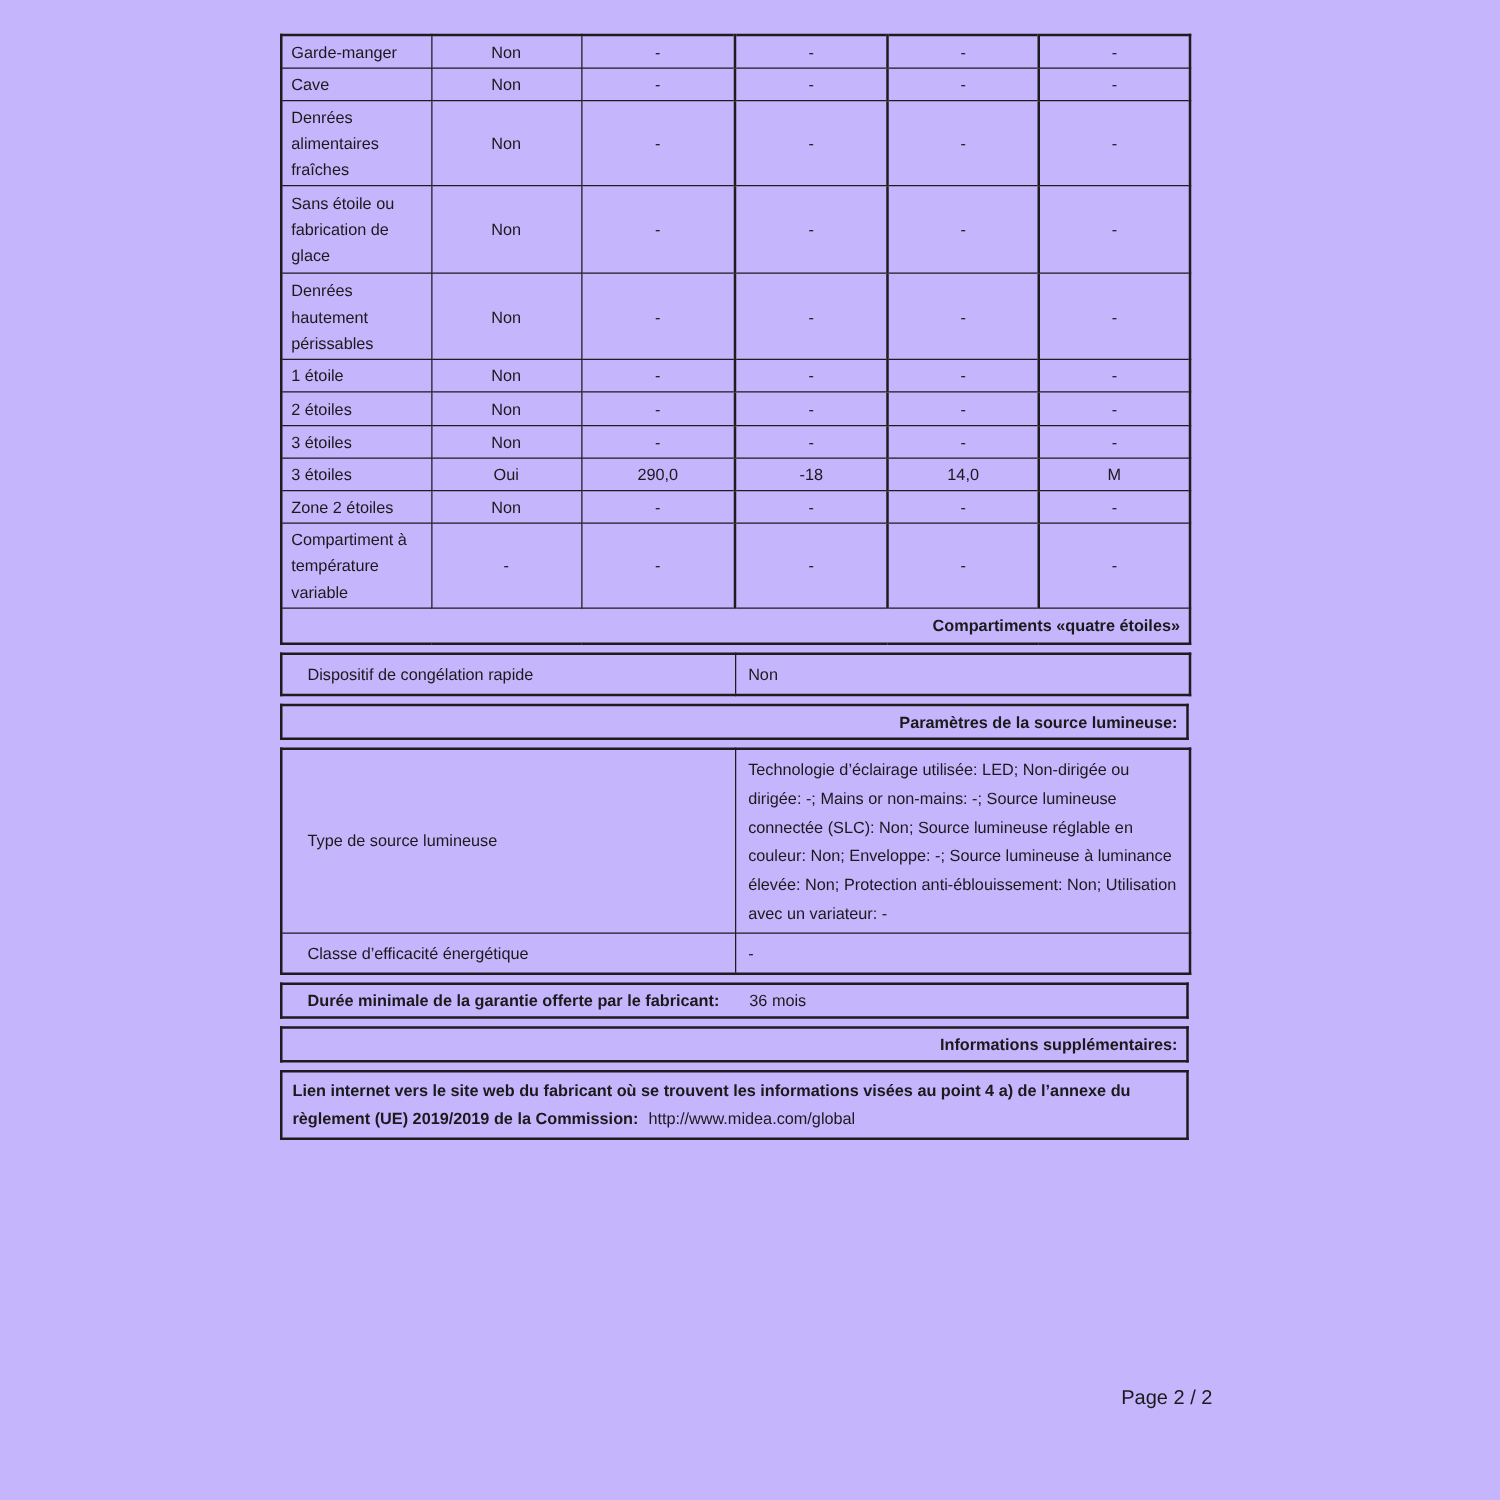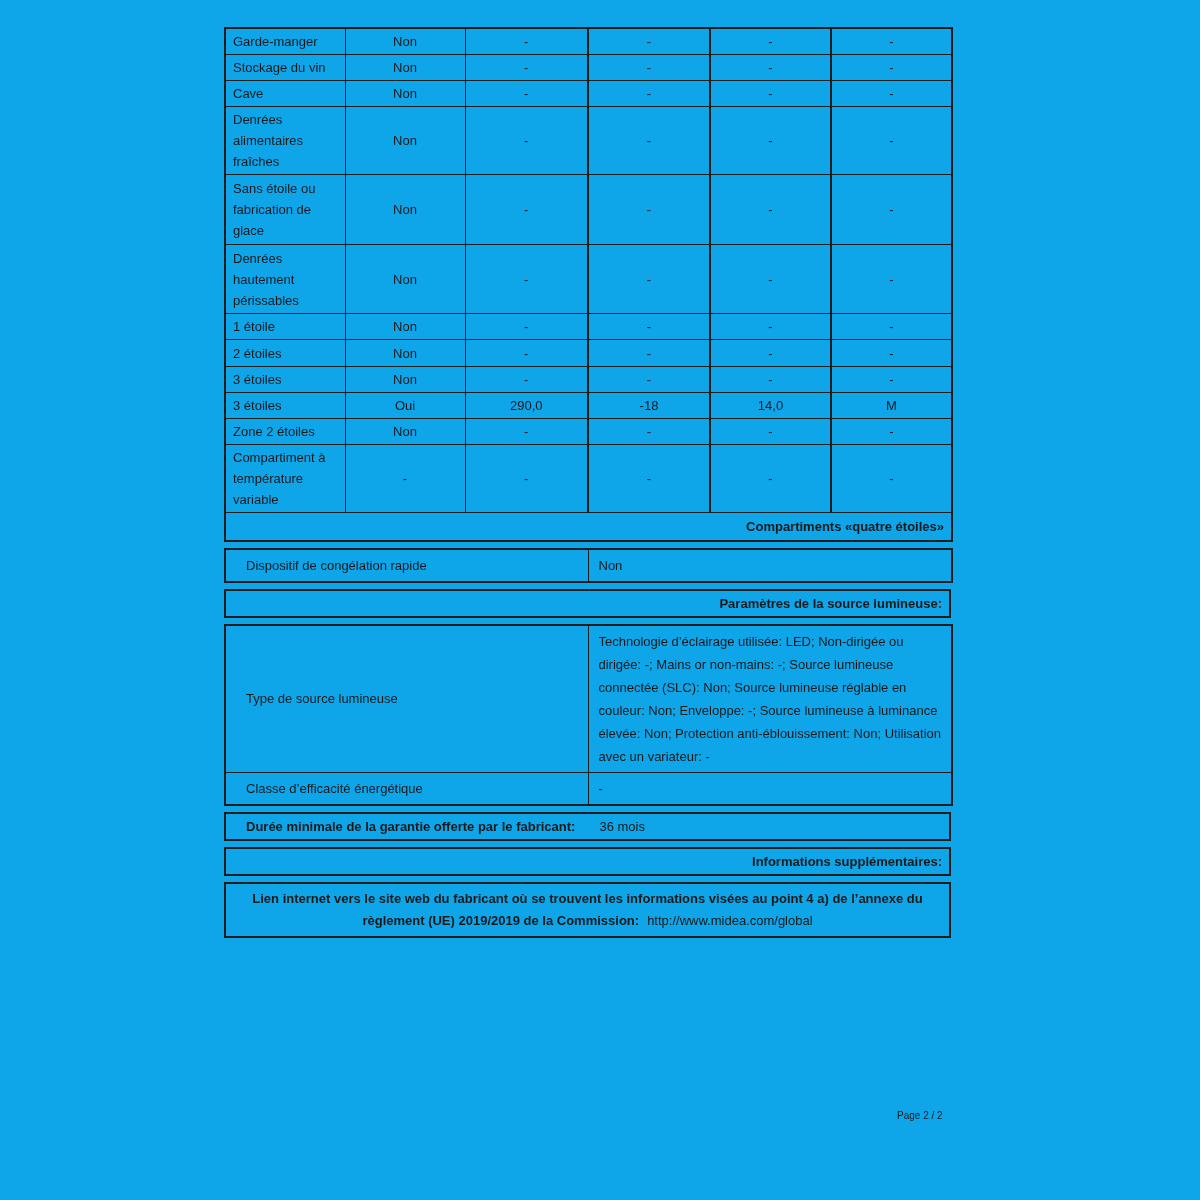--- a/index.html
+++ b/index.html
@@ -6,21 +6,21 @@
   html, body {
     margin: 0; padding: 0;
     width: 1200px; height: 1200px;
     background: #ffffff;
     font-family: "Liberation Sans", "DejaVu Sans", sans-serif;
     color: #1a1a1a;
   }
   .page {
     position: absolute; left: 0; top: 0;
     width: 1200px; height: 1200px;
-    background: #0ea5e9;
+    background: #c4b5fd;
     overflow: hidden;
   }
   .content {
     position: absolute; left: 224px; top: 27px; width: 727px;
   }
   table {
     border-collapse: collapse;
     table-layout: fixed;
     width: 727px;
     border: 2px solid #1d1d1d;
@@ -50,21 +50,21 @@
     line-height: 21px;
   }
   .kv-label { text-align: left; padding: 2px 20px; line-height: 21px; }
   .kv-value { text-align: left; padding: 4px 10px; line-height: 23px; }
   .sec-gap { margin-top: 6px; }
   .inline-label { font-weight: bold; }
   .inline-value { font-weight: normal; margin-left: 24px; }
   .page-num {
     position: absolute;
     left: 897px; top: 1110px;
-    font-size: 10px;
+    font-size: 16px;
     color: #1a1a1a;
     white-space: nowrap;
   }
 </style>
 </head>
 <body>
 
 <div class="page">
   <div class="content">
 
@@ -80,28 +80,20 @@
       <tbody>
         <tr style="height:24px">
           <td class="lbl">Garde-manger</td>
           <td class="val">Non</td>
           <td class="val">-</td>
           <td class="val b2">-</td>
           <td class="val b2">-</td>
           <td class="val b2">-</td>
         </tr>
         <tr style="height:26px">
-          <td class="lbl">Stockage du vin</td>
-          <td class="val">Non</td>
-          <td class="val">-</td>
-          <td class="val b2">-</td>
-          <td class="val b2">-</td>
-          <td class="val b2">-</td>
-        </tr>
-        <tr style="height:26px">
           <td class="lbl">Cave</td>
           <td class="val">Non</td>
           <td class="val">-</td>
           <td class="val b2">-</td>
           <td class="val b2">-</td>
           <td class="val b2">-</td>
         </tr>
         <tr style="height:49px">
           <td class="lbl">Denrées alimentaires fraîches</td>
           <td class="val">Non</td>
@@ -232,21 +224,21 @@
       <tbody>
         <tr style="height:27px">
           <td class="full-bold">Informations supplémentaires:</td>
         </tr>
       </tbody>
     </table>
 
     <table class="sec-gap">
       <tbody>
         <tr style="height:53px">
-          <td class="kv-label" style="line-height:22px; padding:4px 8px;text-align:center;">
+          <td class="kv-label" style="line-height:22px; padding:4px 8px;">
             <span class="inline-label">Lien internet vers le site web du fabricant où se trouvent les informations visées au point 4 a) de l’annexe du règlement (UE) 2019/2019 de la Commission:</span><span class="inline-value" style="margin-left:8px;">http://www.midea.com/global</span>
           </td>
         </tr>
       </tbody>
     </table>
 
   </div>
 
   <div class="page-num">Page 2 / 2</div>
 </div>

